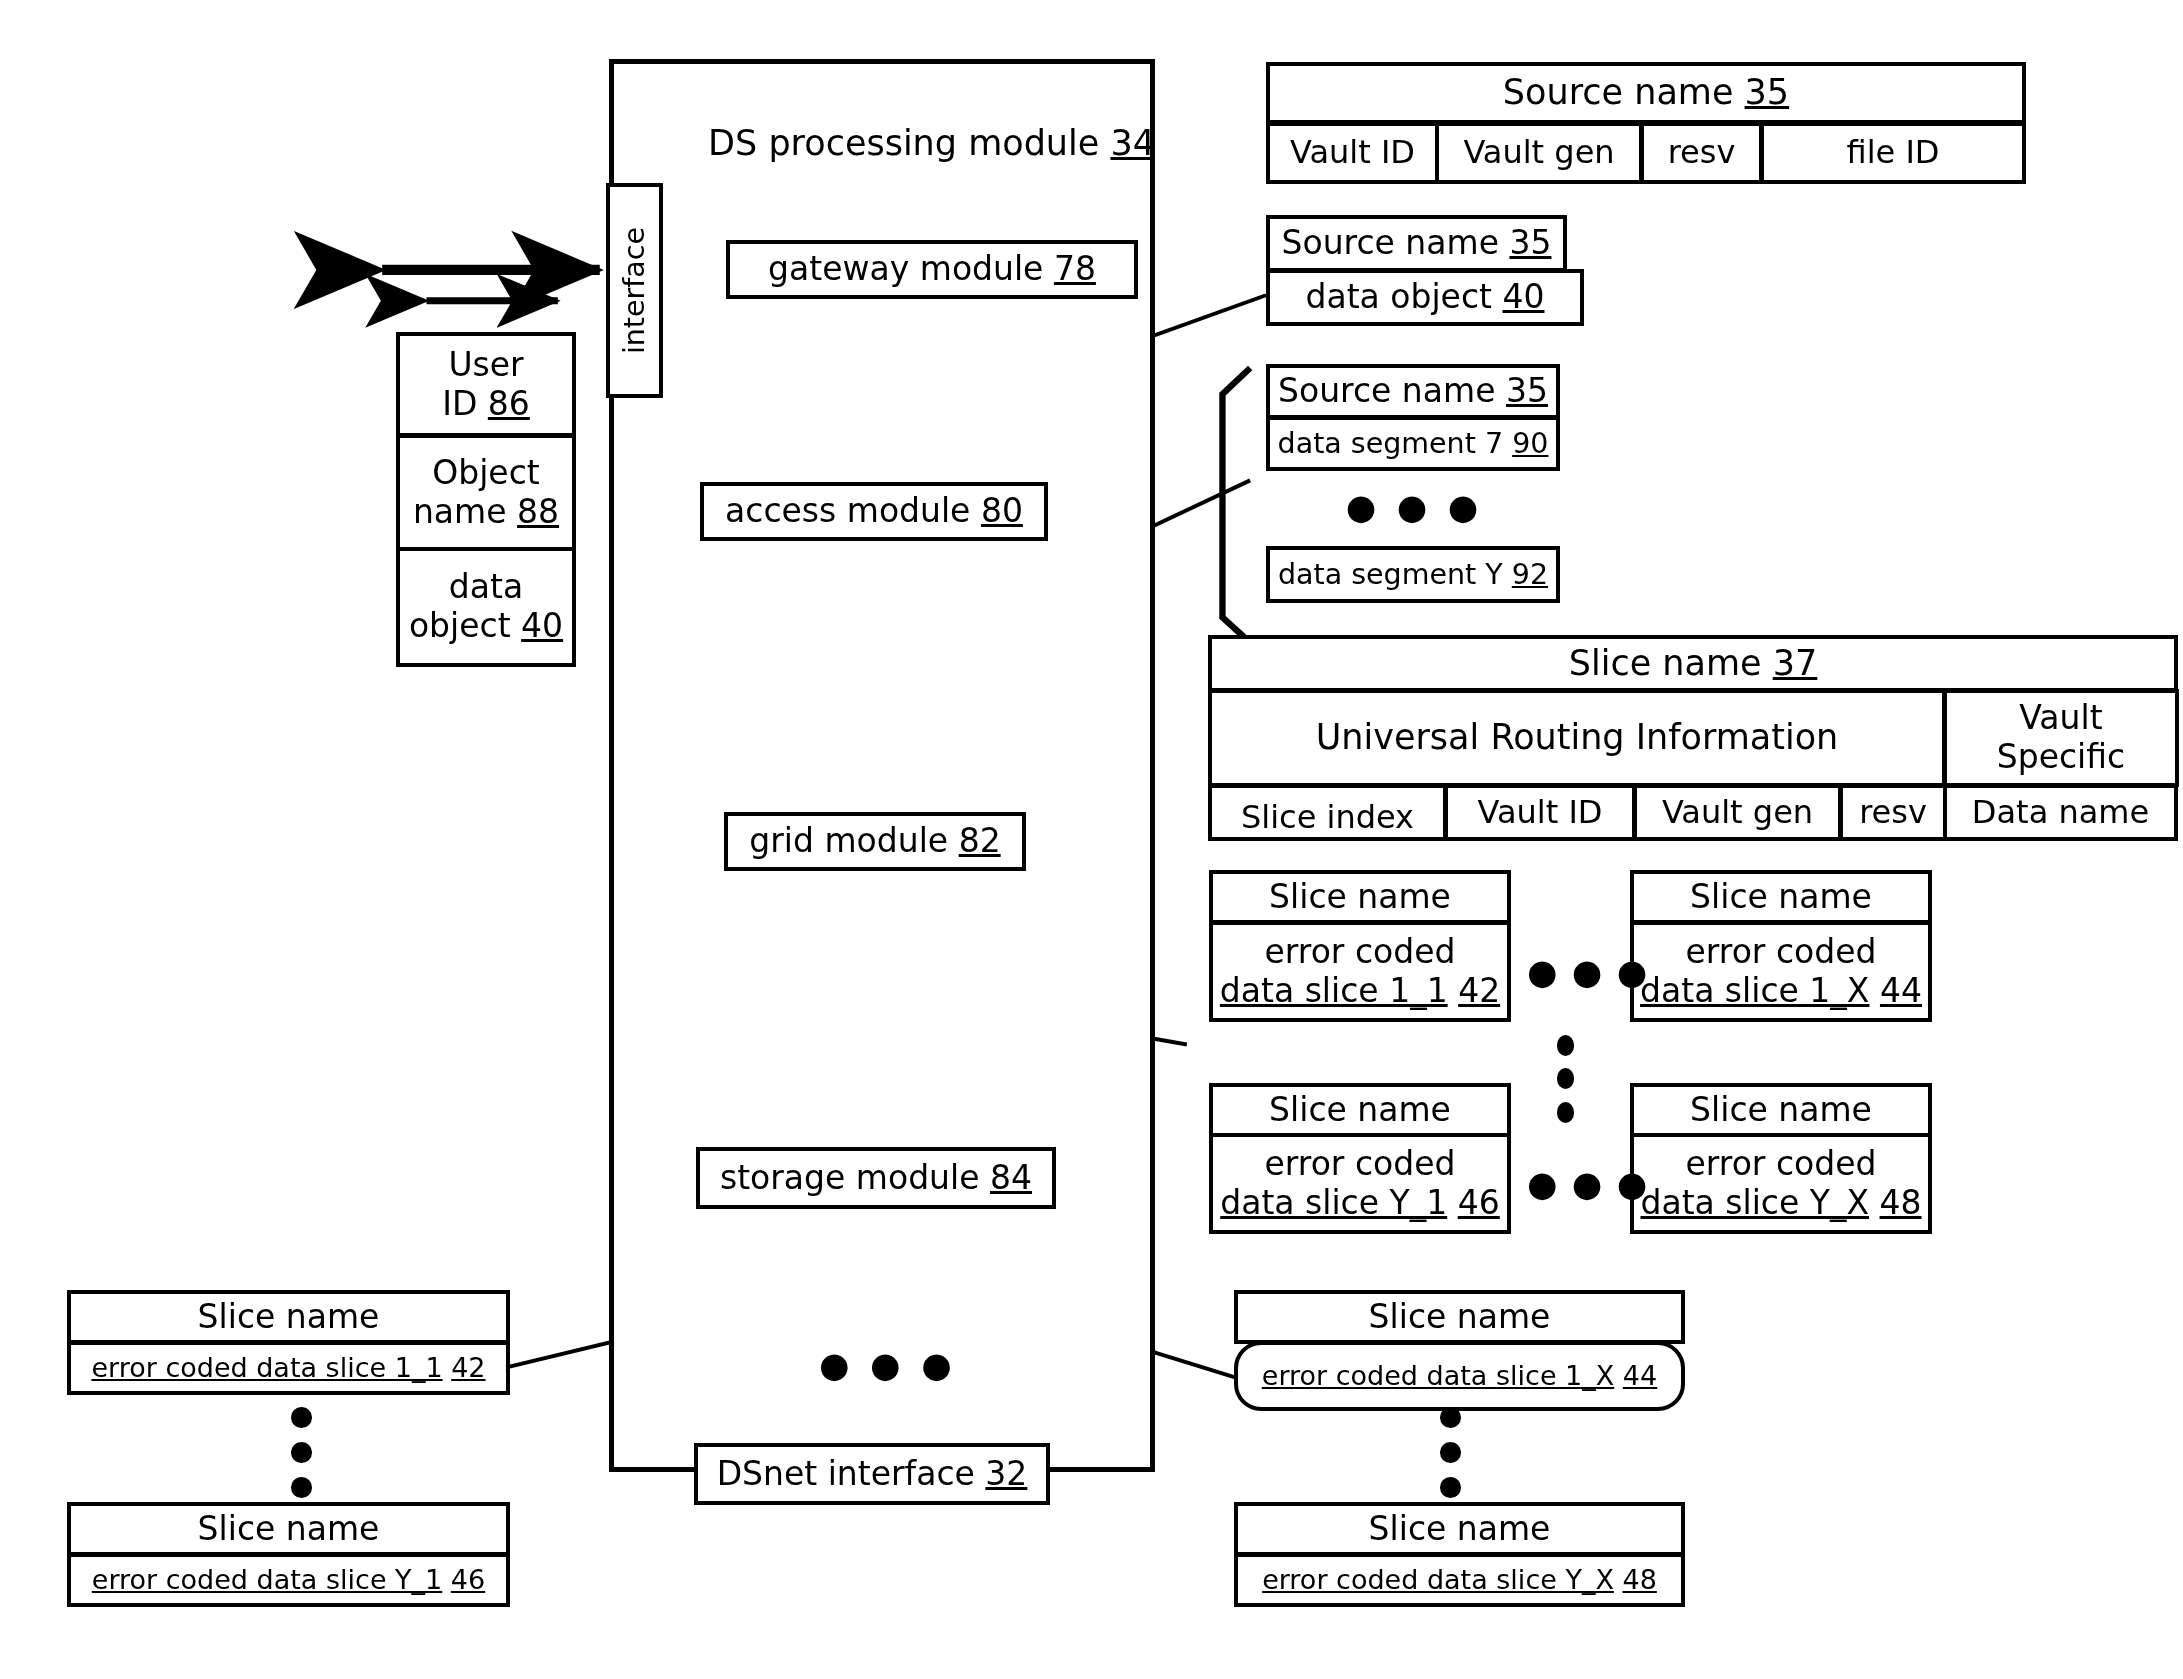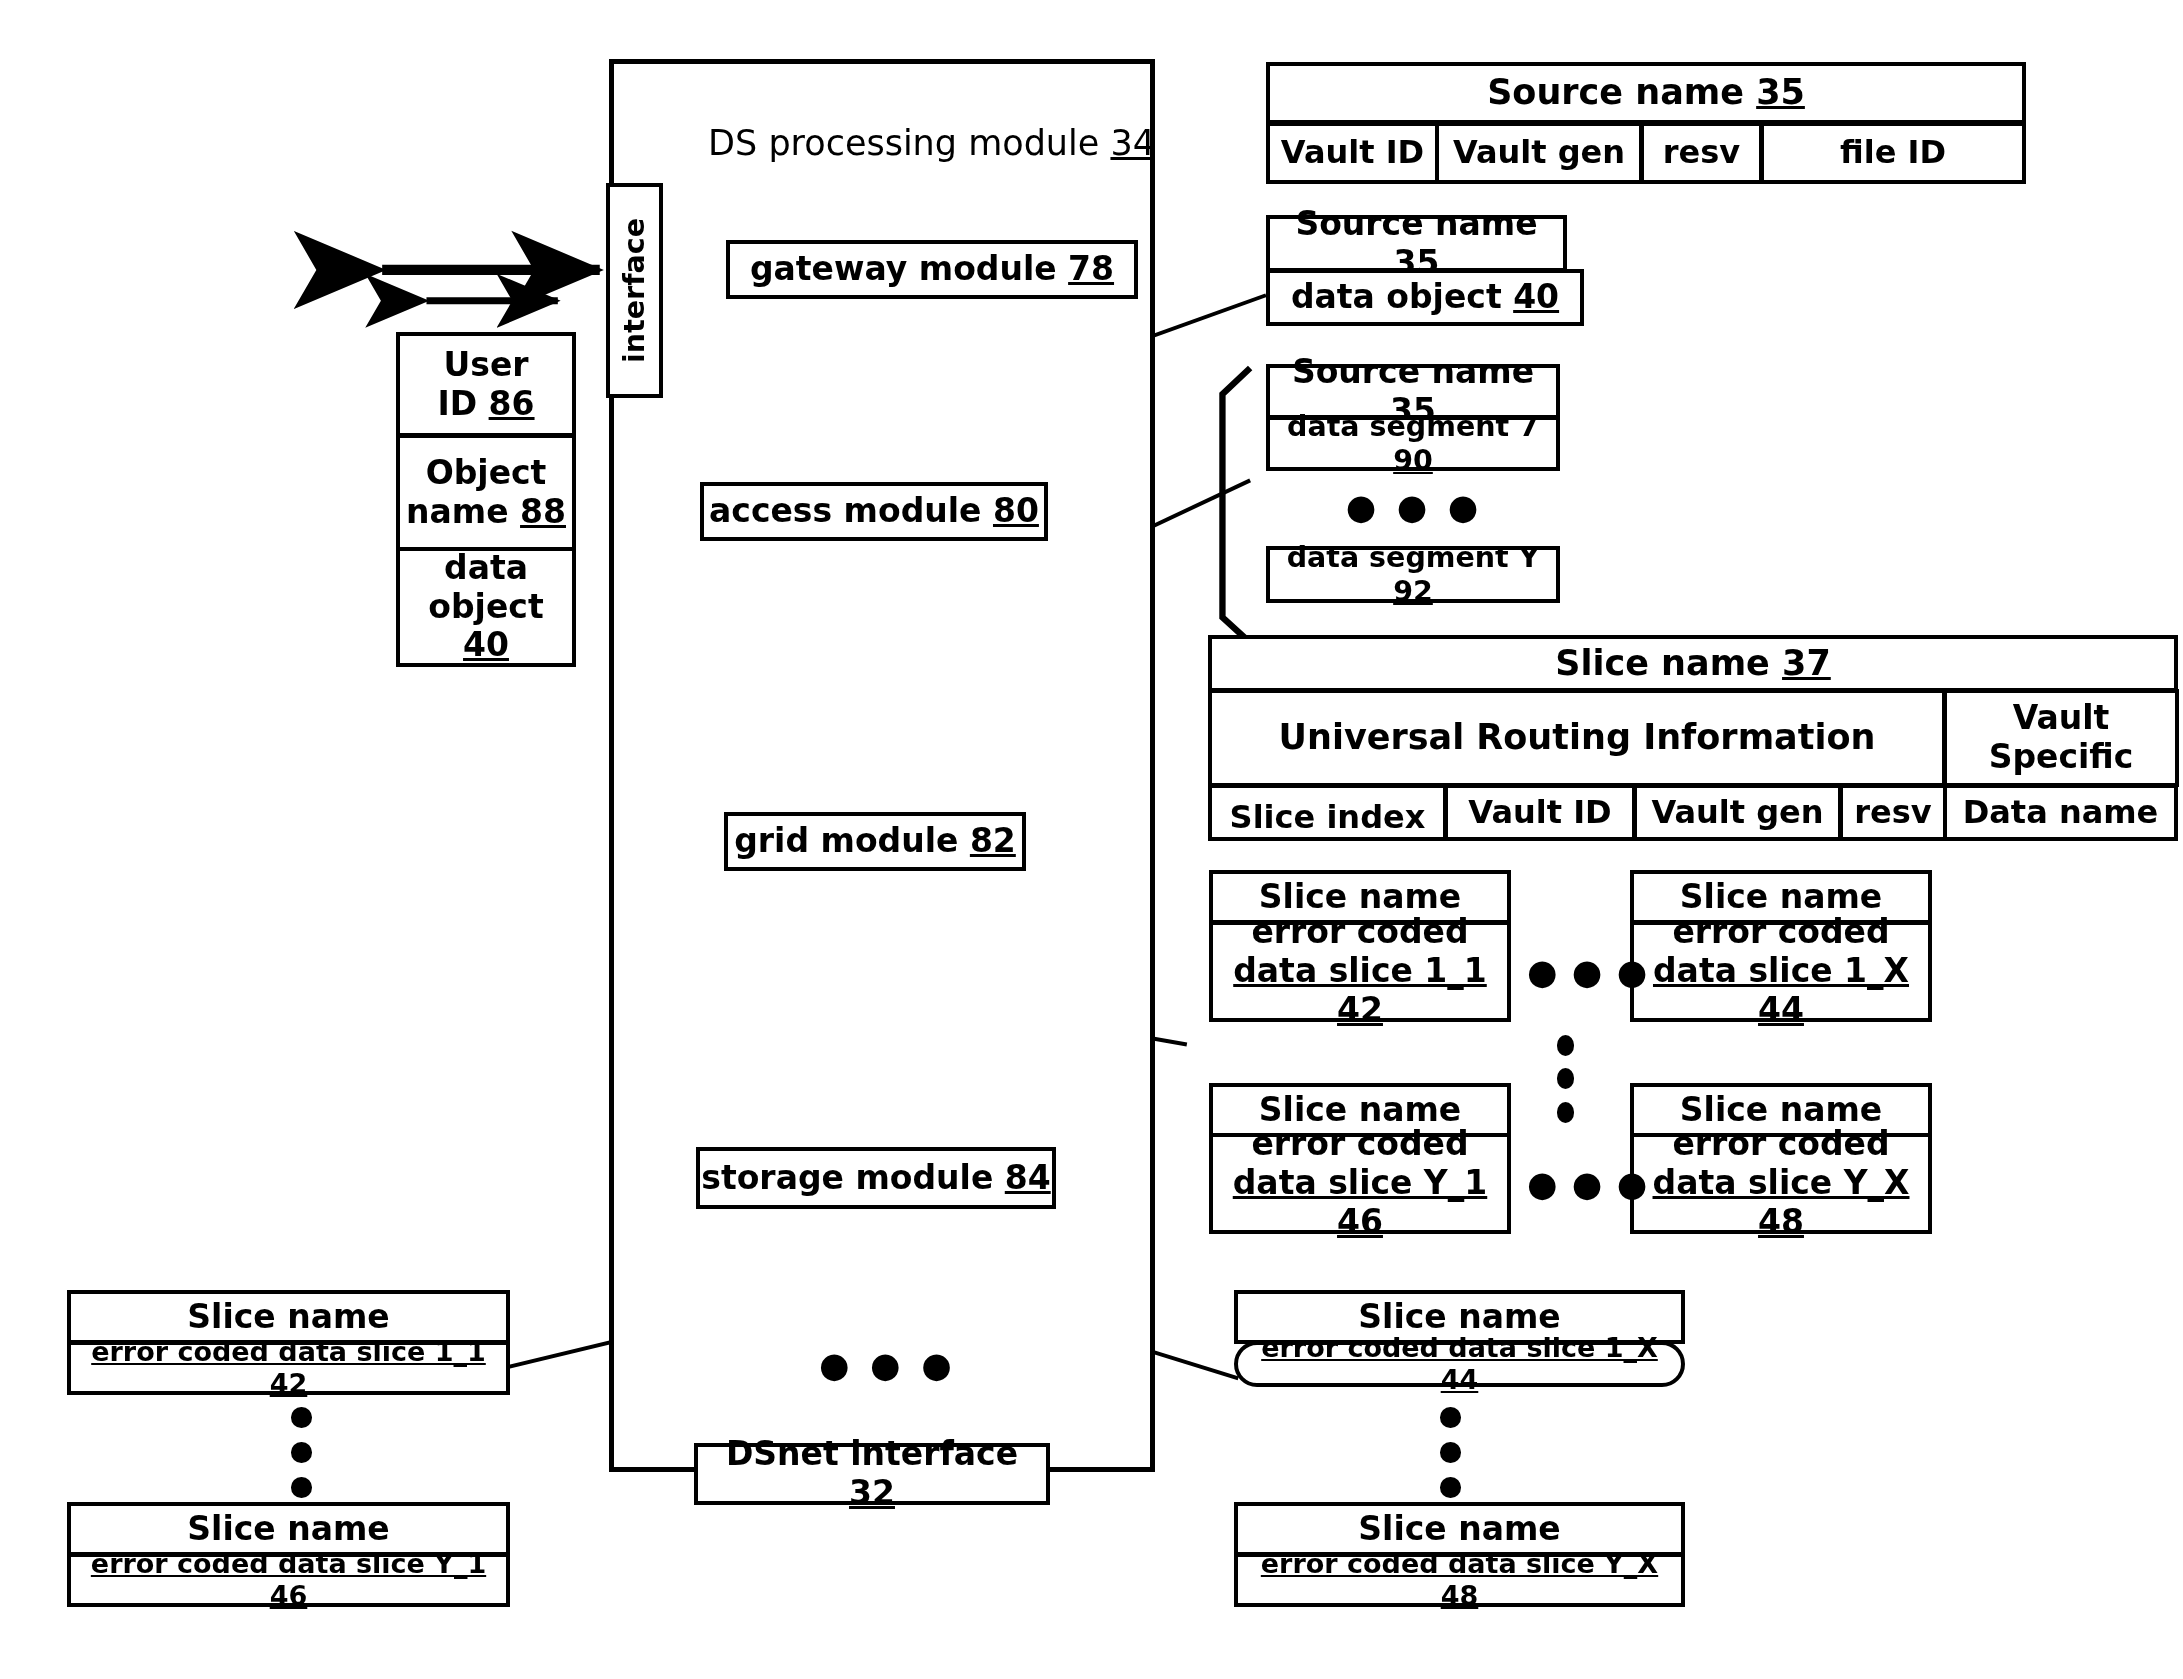--- a/index.html
+++ b/index.html
@@ -21,21 +21,20 @@
     position: absolute;
     box-sizing: border-box;
     border: 4px solid #000;
     background: #fff;
     display: flex;
     align-items: center;
     justify-content: center;
     text-align: center;
     color: #000;
     line-height: 1.18;
-    font-weight: bold;
   }
   .bigouter {
     border-width: 5.5px;
   }
   .lbl {
     position: absolute;
     color: #000;
     white-space: pre;
     text-align: right;
   }
@@ -329,21 +328,21 @@
   </div>
   <div class="box" style="left:67px; top:1553px; width:443px; height:54px;">
     <span class="f34">
       <u>error coded data slice Y_1</u> <u>46</u>
     </span>
   </div>
 
   <div class="box" style="left:1234px; top:1290px; width:451px; height:54px;">
     <span class="f42">Slice name</span>
   </div>
-  <div class="box" style="left:1234px; top:1341px; width:451px; height:46px;border-radius:27px;">
+  <div class="box" style="left:1234px; top:1341px; width:451px; height:70px;border-radius:27px;">
     <span class="f34">
       <u>error coded data slice 1_X</u> <u>44</u>
     </span>
   </div>
   <div class="dot" style="left:1440px; top:1407px; width:20.6px; height:20.6px;"></div>
   <div class="dot" style="left:1440px; top:1442px; width:20.6px; height:20.6px;"></div>
   <div class="dot" style="left:1440px; top:1477px; width:20.6px; height:20.6px;"></div>
   <div class="box" style="left:1234px; top:1502px; width:451px; height:54px;">
     <span class="f42">Slice name</span>
   </div>

